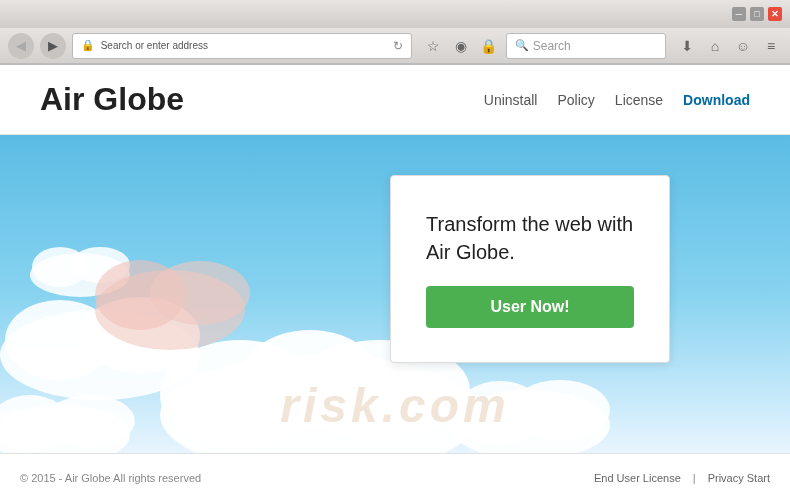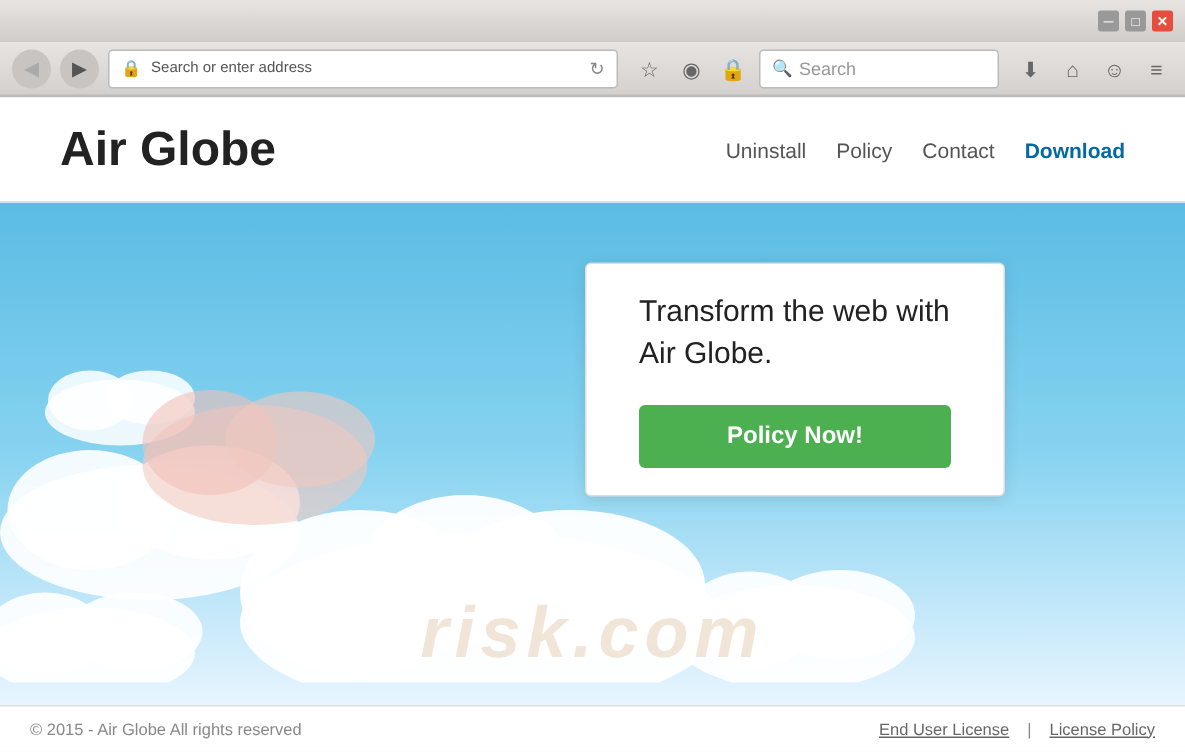--- a/index.html
+++ b/index.html
@@ -271,21 +271,21 @@
     }
 
     
     .hero-card {
       position: absolute;
       right: 120px;
       top: 40px;
       background: white;
       border: 1px solid #ddd;
       border-radius: 4px;
-      padding: 18px 35px;
+      padding: 34px 35px;
       width: 280px;
       box-shadow: 0 2px 10px rgba(0,0,0,0.1);
       margin-left: 12px;
     }
 
     .hero-card-title {
       font-size: 20px;
       color: #222;
       line-height: 1.4;
       margin-bottom: 20px;
@@ -306,37 +306,36 @@
     
     .clouds-container {
       position: absolute;
       inset: 0;
       pointer-events: none;
     }
 
     .footer {
       background: white;
       border-top: 1px solid #e0e0e0;
-      height: 32px;
+      height: 49px;
       display: flex;
       align-items: center;
       justify-content: space-between;
       padding: 0 20px;
       font-size: 11px;
       color: #888;
     }
 
     .footer-links {
       display: flex;
       gap: 12px;
     }
 
     .footer-link {
       color: #666;
-      text-decoration: underline;
       cursor: pointer;
       font-size: 11px;
     }
   </style>
 </head>
 <body>
 
 <div class="browser-chrome">
 
   <div class="title-bar">
@@ -377,21 +376,21 @@
   </div>
 </div>
 
 <div class="webpage">
 
   <div class="site-header">
     <div class="site-logo">Air Globe</div>
     <nav class="site-nav">
       <a class="nav-link">Uninstall</a>
       <a class="nav-link">Policy</a>
-      <a class="nav-link">Contact</a>
+      <a class="nav-link">License</a>
       <a class="nav-link active">Download</a>
     </nav>
   </div>
 
   <div class="hero-section">
     <div class="hero-bg"></div>
 
     <div class="clouds-container">
       <svg width="790" height="320" style="position:absolute;inset:0;">
 
@@ -419,26 +418,26 @@
         <ellipse cx="170" cy="175" rx="75" ry="40" fill="#f0c8c0" opacity="0.6"></ellipse>
         <ellipse cx="140" cy="160" rx="45" ry="35" fill="#f0c0b8" opacity="0.6"></ellipse>
         <ellipse cx="200" cy="158" rx="50" ry="32" fill="#f0c8c0" opacity="0.6"></ellipse>
       </svg>
     </div>
 
     <div class="watermark">risk.com</div>
 
     <div class="hero-card">
       <p class="hero-card-title">Transform the web with Air Globe.</p>
-      <button class="start-btn">Policy Now!</button>
+      <button class="start-btn">User Now!</button>
     </div>
   </div>
 
   <div class="footer">
     <span>© 2015 - Air Globe All rights reserved</span>
     <div class="footer-links">
       <a class="footer-link">End User License</a>
       <span>|</span>
-      <a class="footer-link">License Policy</a>
+      <a class="footer-link">Privacy Start</a>
     </div>
   </div>
 
 </div>
 
 </body></html>

